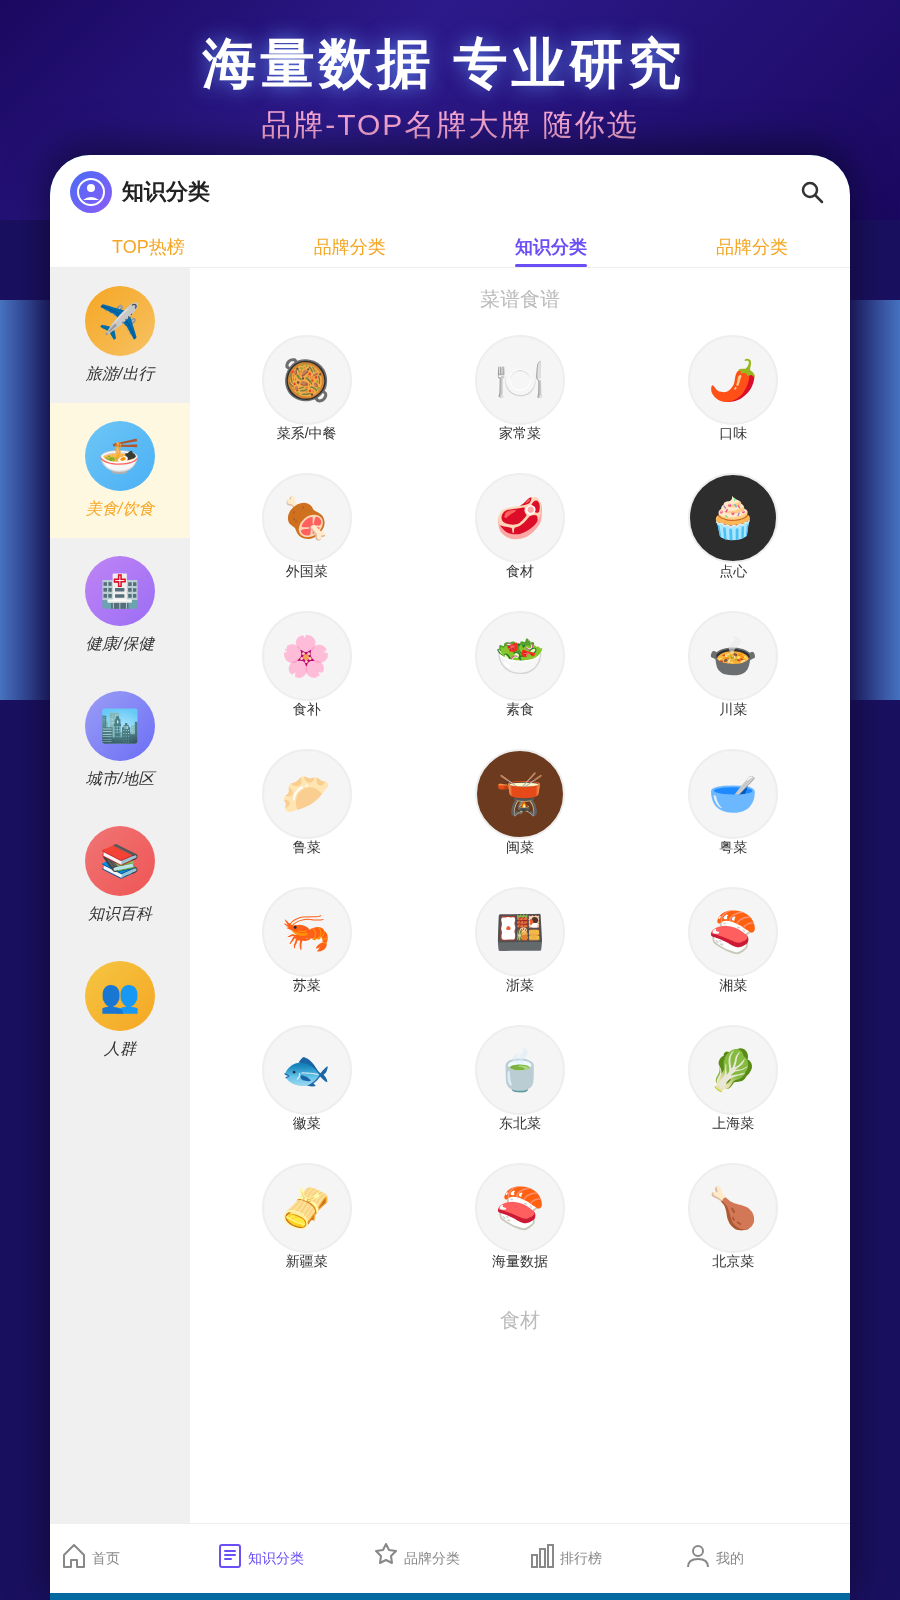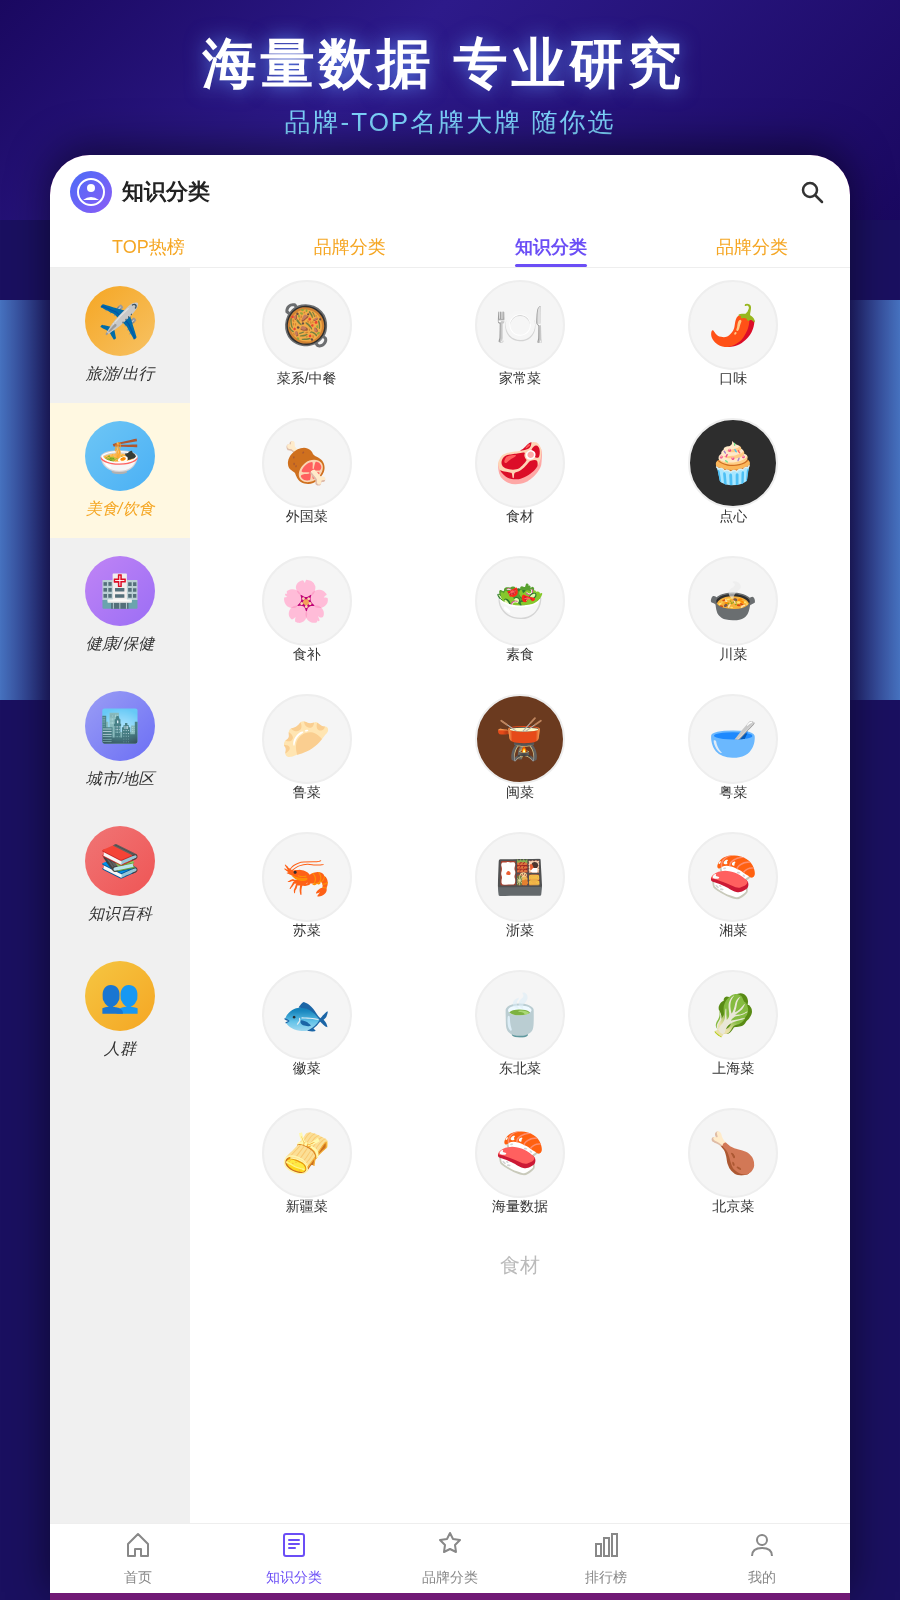--- a/index.html
+++ b/index.html
@@ -32,34 +32,34 @@
       letter-spacing: 4px;
       text-shadow: 0 0 20px rgba(100,150,255,0.8);
       z-index: 1;
     }
 
     .hero-subtitle {
       position: absolute;
       top: 105px;
       left: 0; right: 0;
       text-align: center;
-      color: #7dd3fc;
-      font-size: 26px;
+      color: #f9a8d4;
+      font-size: 30px;
       letter-spacing: 2px;
       z-index: 1;
     }
 
     
     .phone-frame {
       position: absolute;
       top: 155px;
       left: 50px;
       right: 50px;
       bottom: 0;
-      background: #701a75;
+      background: #0369a1;
       border-radius: 40px 40px 0 0;
       overflow: hidden;
       box-shadow: 0 -8px 40px rgba(0,0,0,0.5);
       z-index: 2;
     }
 
     
     .app-header {
       background: white;
       padding: 16px 20px 0 20px;
@@ -229,21 +229,20 @@
       background: white;
       border-top: 1px solid #eee;
       display: flex;
       justify-content: space-around;
       align-items: center;
       padding: 0 10px;
     }
 
     .nav-item {
       display: flex;
-      flex-direction: column;
       align-items: center;
       gap: 4px;
       cursor: pointer;
       flex: 1;
     }
 
     .nav-icon {
       font-size: 26px;
       color: #888;
     }
@@ -374,20 +373,21 @@
         <div class="sidebar-icon" style="background: linear-gradient(135deg, #f5c642, #f5a623);">
           <span style="font-size:32px;">👥</span>
         </div>
         <span class="sidebar-label">人群</span>
       </div>
 
     </div>
 
     <div class="right-content">
 
+      <div class="section-header">菜谱食谱</div>
 
       <div class="grid-3">
 
         <div class="food-item">
           <div class="food-img-circle">🥘</div>
           <span class="food-label">菜系/中餐</span>
         </div>
         <div class="food-item">
           <div class="food-img-circle">🍽️</div>
           <span class="food-label">家常菜</span>

